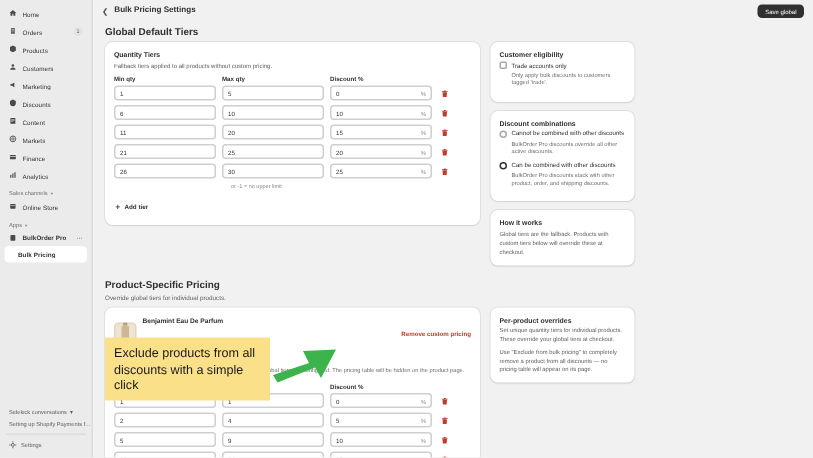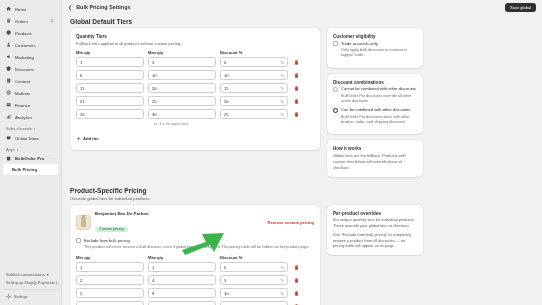--- a/index.html
+++ b/index.html
@@ -562,17 +562,18 @@
         <div class="col-right">
           <div class="card">
             <div class="card-title">Per-product overrides</div>
             <div class="how-text" style="margin-bottom:3px">Set unique quantity tiers for individual products. These override your global tiers at checkout.</div>
             <div class="how-text">Use "Exclude from bulk pricing" to completely remove a product from all discounts — no pricing table will appear on its page.</div>
           </div>
         </div>
       </div>
     </div>
 
+    <div class="callout">Exclude products from all discounts with a simple click</div>
     <svg class="arrow" width="46" height="30" viewBox="0 0 46 30">
       <path d="M2 22 L26 14 L22 6 L44 5 L34 24 L30 17 L5 27 Z" fill="#3cb44b"></path>
     </svg>
   </div>
 </div>
 
 </body></html>

